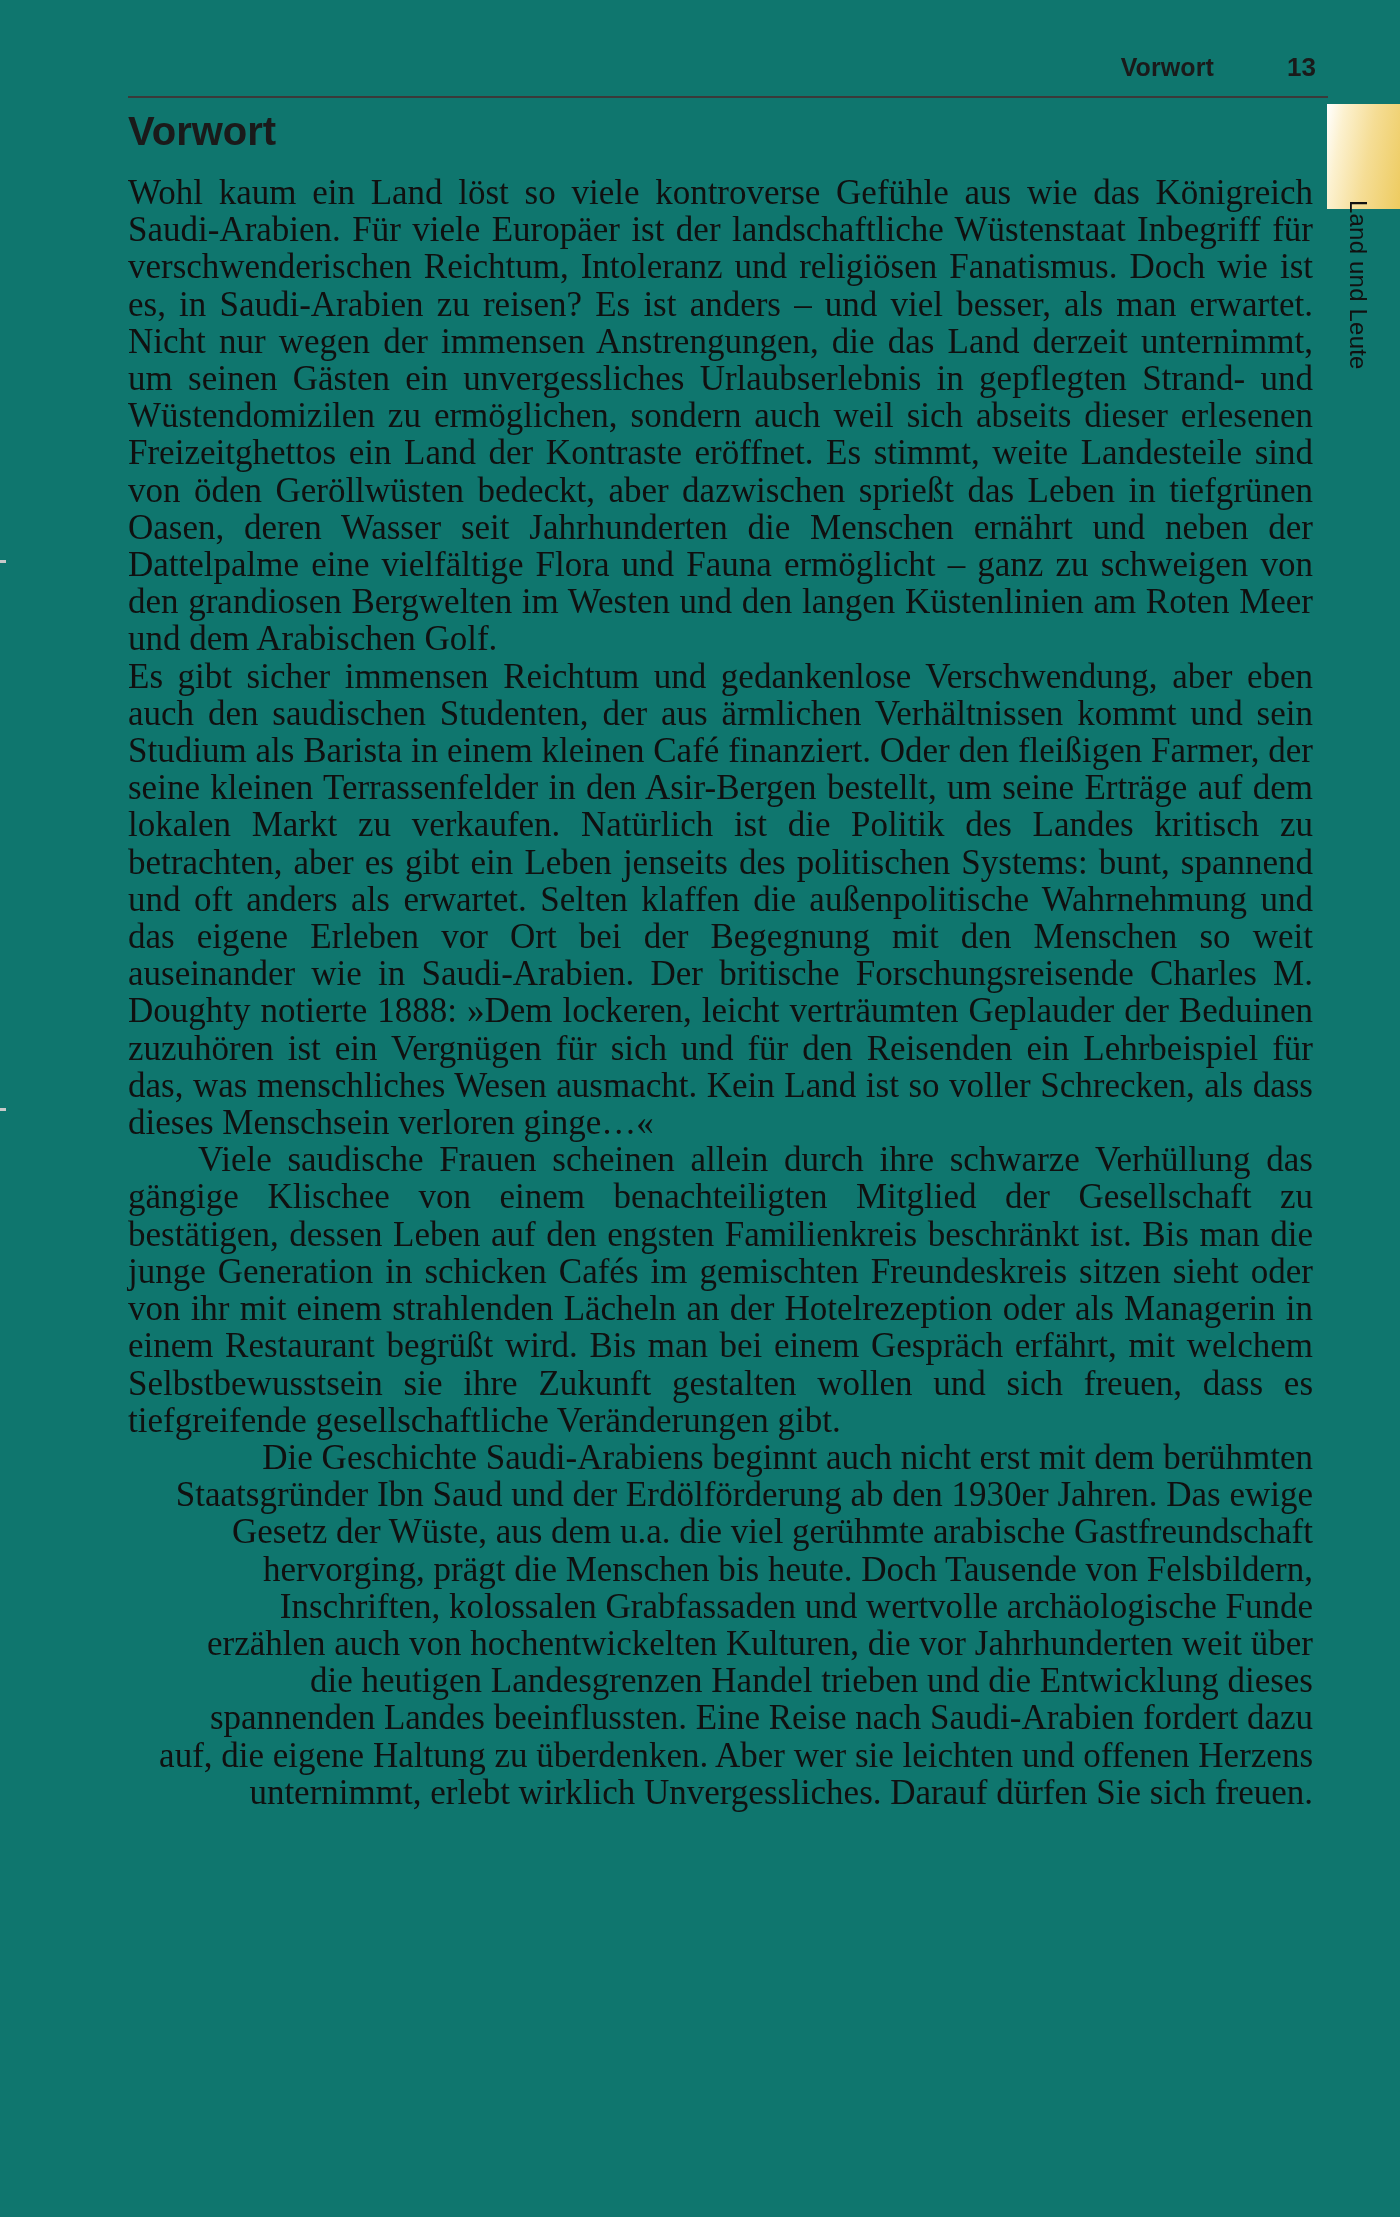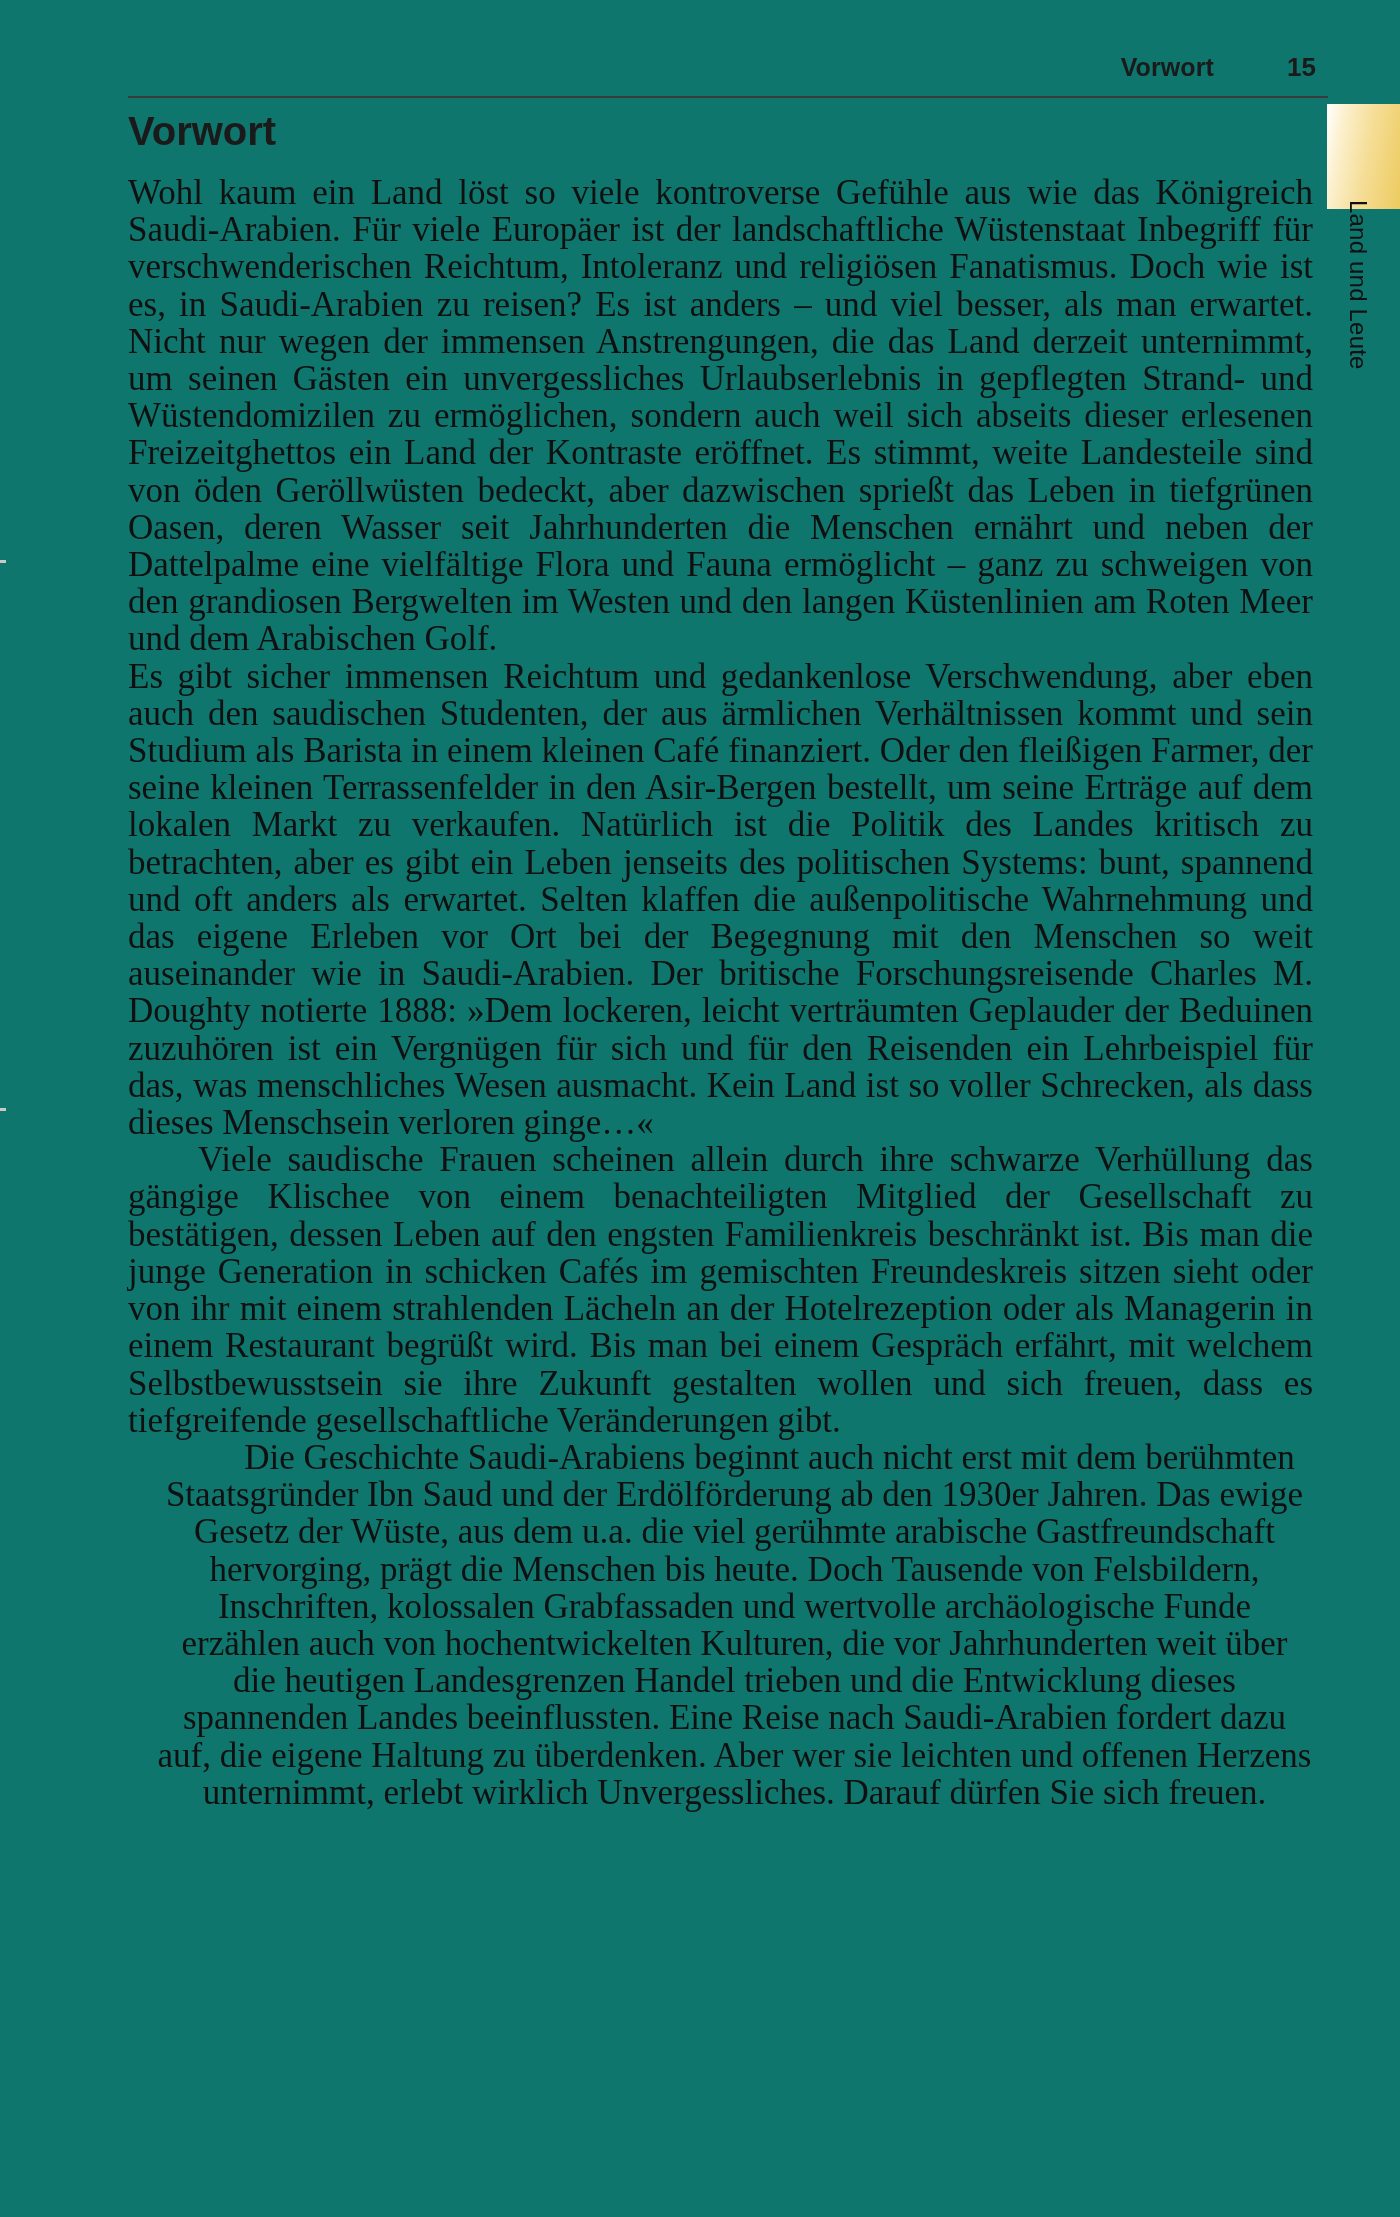--- a/index.html
+++ b/index.html
@@ -121,36 +121,36 @@
     -webkit-hyphens: manual;
   }
   .body-copy p {
     margin: 0;
     text-indent: 0;
   }
   .body-copy p.indent {
     text-indent: 2.0em;
   }
   .body-copy p:last-child {
-    text-align: center;
+    text-align: right;
     margin-left: 28px;
   }
 </style>
 </head>
 <body>
 
 <div class="page">
 
   <div class="crop-mark m1"></div>
   <div class="crop-mark m2"></div>
 
   <div class="header">
     <div class="header-inner">
       <span class="header-title">Vorwort</span>
-      <span class="header-pageno">15</span>
+      <span class="header-pageno">13</span>
     </div>
     <div class="header-rule"></div>
   </div>
 
   <div class="side-tab"></div>
   <div class="side-label">Land und Leute</div>
 
   <div class="content">
     <h1 class="page-title">Vorwort</h1>
     <div class="body-copy">

